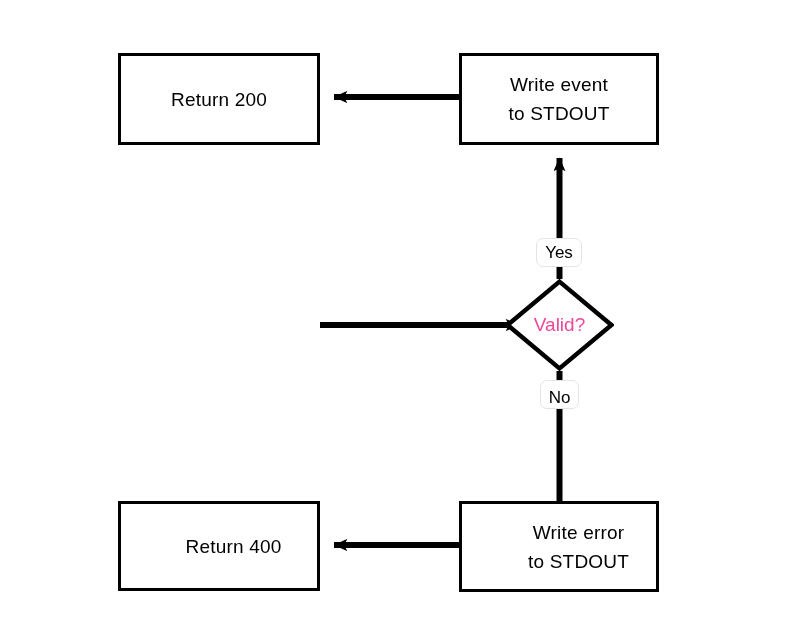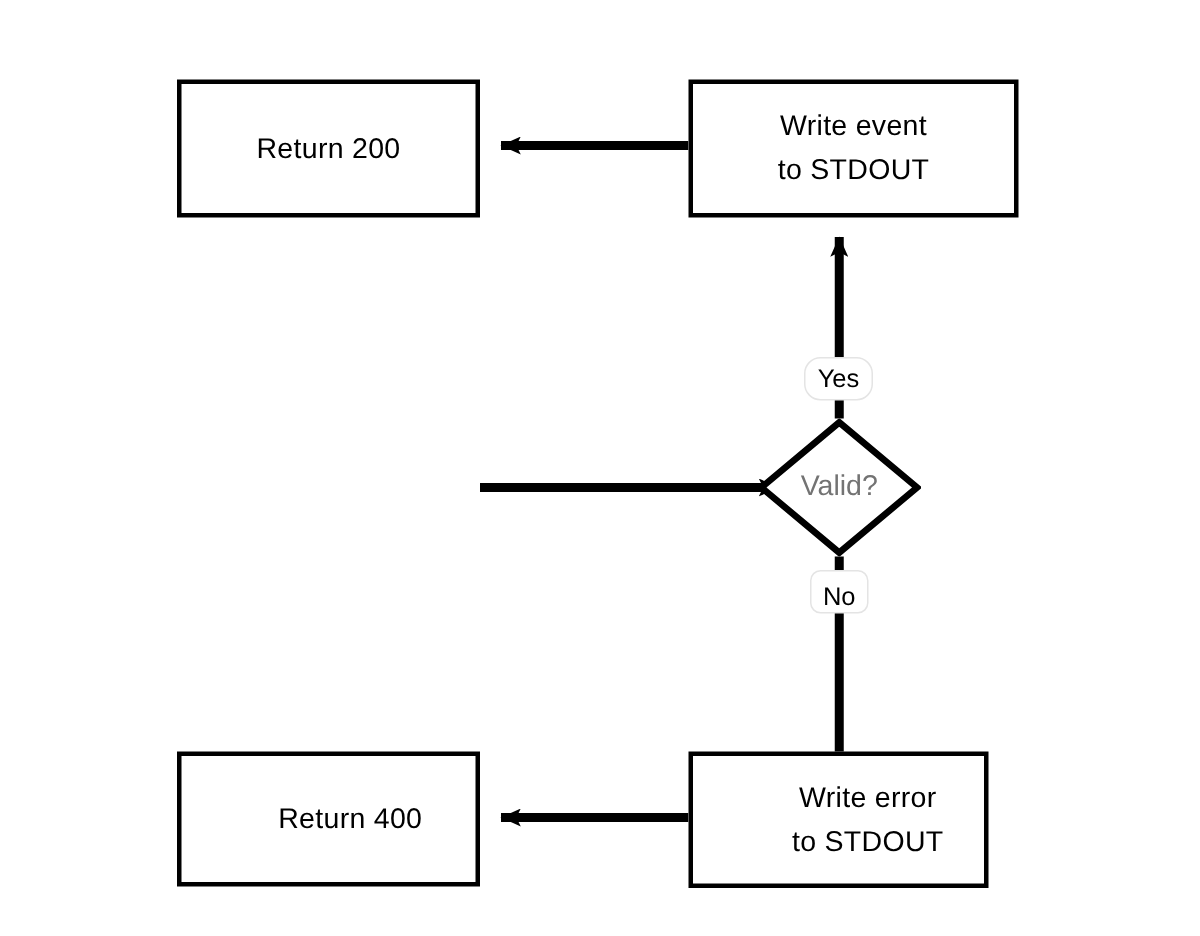--- a/index.html
+++ b/index.html
@@ -44,21 +44,21 @@
   }
   .diamond-wrap svg {
     position: absolute;
     left: 0;
     top: 0;
   }
   .diamond-label {
     position: relative;
     font-size: 19px;
     line-height: 22px;
-    color: #737373;
+    color: #ec4899;
     z-index: 2;
   }
   .edge {
     position: absolute;
     left: 0;
     top: 0;
     width: 800px;
     height: 624px;
     overflow: visible;
     pointer-events: none;
@@ -109,21 +109,21 @@
 
     <g>
       <line x1="459" y1="525" x2="334" y2="525" stroke="#000000" stroke-width="6" marker-end="url(#ah)"></line>
     </g>
   </svg>
 
   <div class="node-box" style="left:118px; top:33px; width:202px; height:92px;">
     <span class="node-label">Return 200</span>
   </div>
 
-  <div class="node-box" style="left:459px; top:33px; width:220px; height:92px;">
+  <div class="node-box" style="left:459px; top:33px; width:200px; height:92px;">
     <span class="node-label">Write event
 to STDOUT</span>
   </div>
 
 
   <div class="diamond-wrap" style="left:505px; top:259px; width:109px; height:92px;">
     <svg width="109" height="92" viewBox="0 0 109 92">
       <polygon points="54.5,2.6 106.4,46 54.5,89.4 2.6,46" fill="#ffffff" stroke="#000000" stroke-width="4.4" stroke-linejoin="miter"></polygon>
     </svg>
     <span class="diamond-label">Valid?</span>
@@ -131,21 +131,21 @@
 
   <div class="node-box" style="left:118px; top:481px; width:202px; height:90px;padding-left:29px;">
     <span class="node-label">Return 400</span>
   </div>
 
   <div class="node-box" style="left:459px; top:481px; width:200px; height:91px;padding-left:39px;">
     <span class="node-label">Write error
 to STDOUT</span>
   </div>
 
-  <div class="edge-badge" style="left:536px; top:218px; width:46px; height:29px;border-radius:11px;">
+  <div class="edge-badge" style="left:536px; top:218px; width:46px; height:29px;">
     <span>Yes</span>
   </div>
 
   <div class="edge-badge" style="left:540px; top:360px; width:39px; height:29px;align-items:flex-end;">
     <span>No</span>
   </div>
 
 </div>
 
 </body></html>

